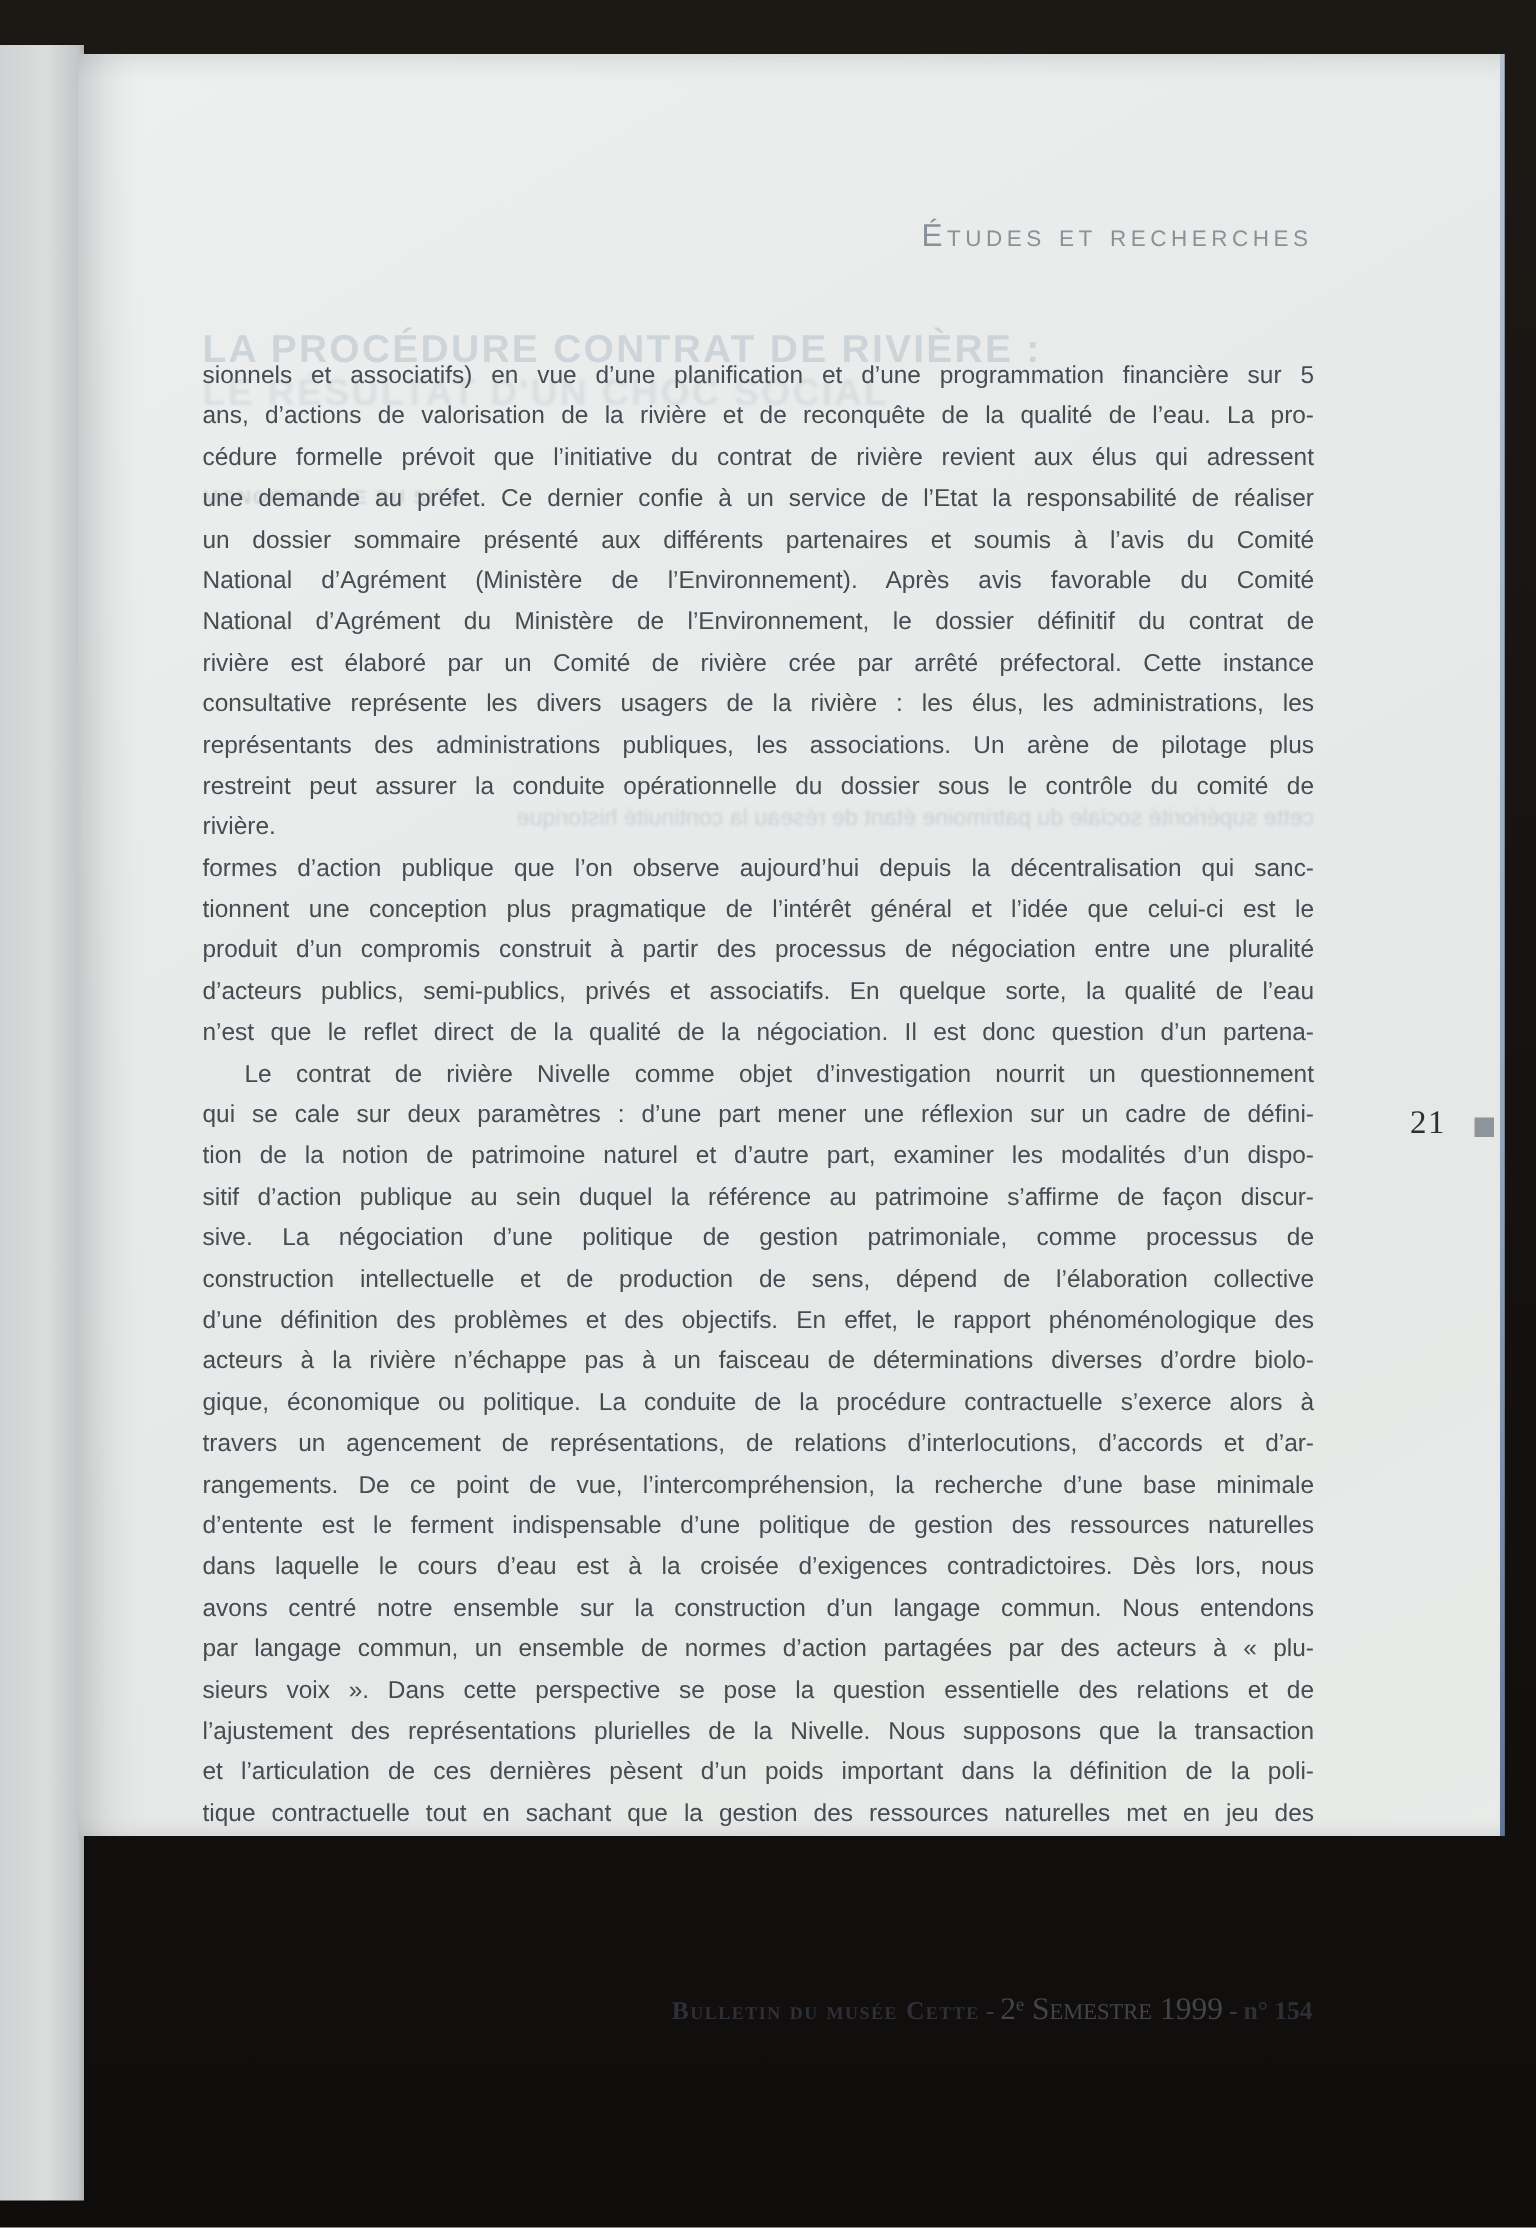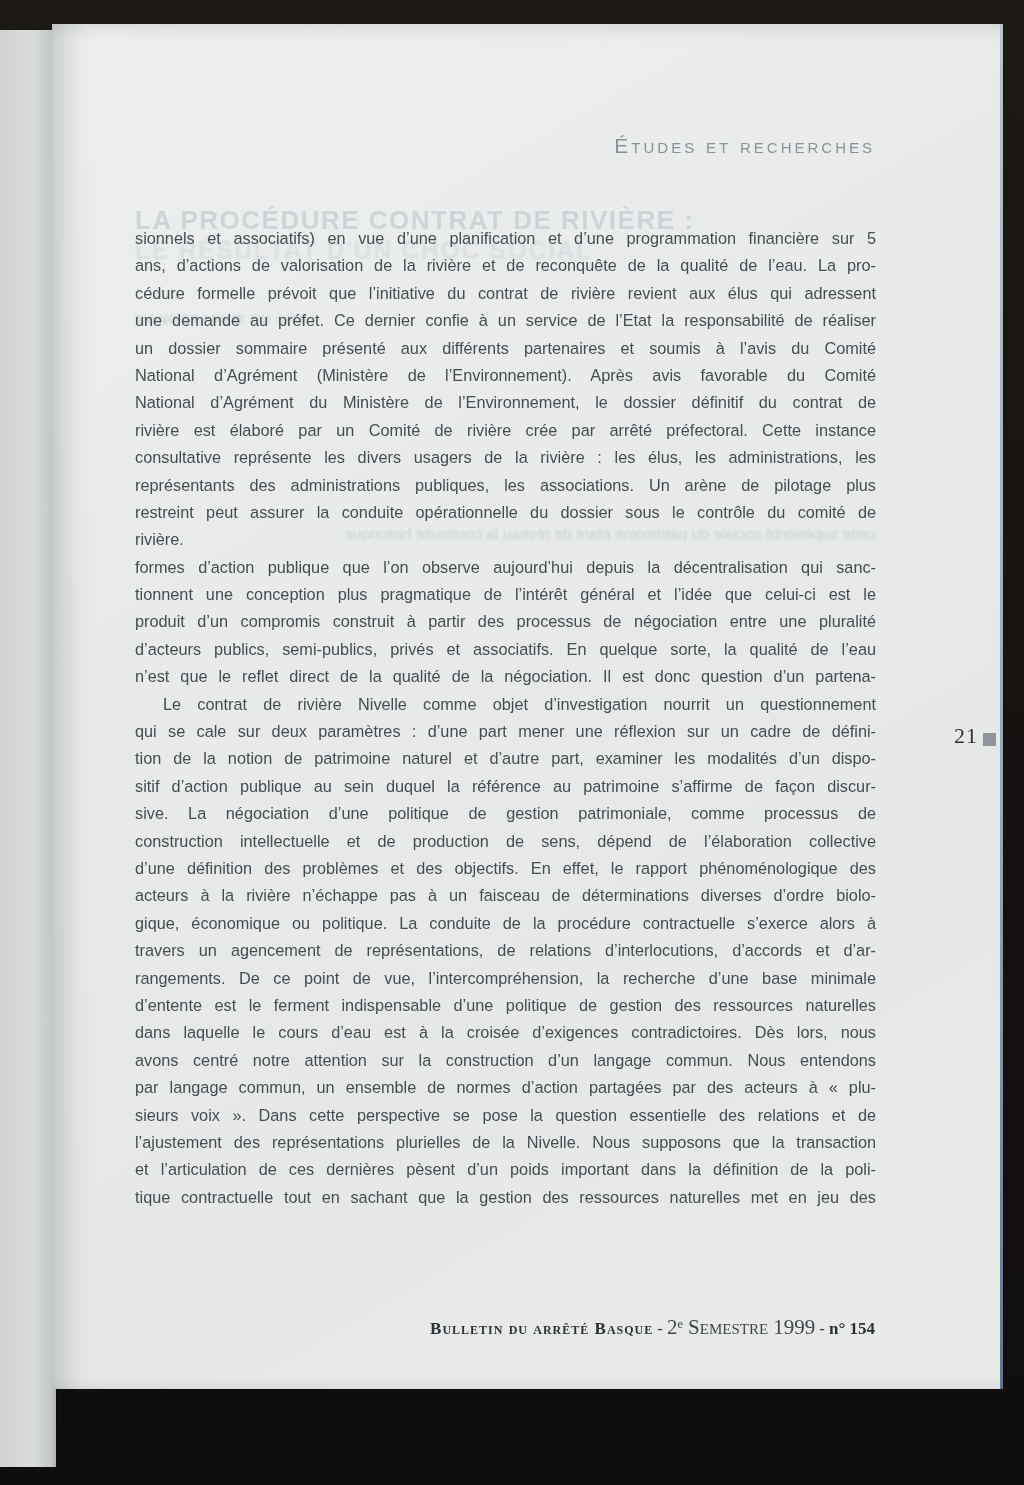--- a/index.html
+++ b/index.html
@@ -9,21 +9,21 @@
     font-family:"Liberation Sans",sans-serif;
   }
   
   .page-under{
     position:absolute;left:0;top:30px;width:56px;height:1437px;
     background:linear-gradient(90deg,#cfd1d2 0%,#dbdddd 55%,#c4c7c8 92%,#aeb1b3 100%);
     box-shadow:1px 0 1px rgba(0,0,0,.25);
   }
   
   .page-main{
-    position:absolute;left:52px;top:24px;width:948px;height:1365px;
+    position:absolute;left:52px;top:36px;width:948px;height:1188px;
     background:linear-gradient(150deg,#eef0ef 0%,#e9ebea 35%,#e6e8e7 70%,#e9ebe9 100%);
     box-shadow:inset 30px 0 34px -24px rgba(40,45,55,.28),
                inset 0 16px 20px -16px rgba(40,45,55,.14),
                inset 0 -10px 14px -12px rgba(40,45,55,.12);
     border-right:3px solid #98a7bb;
   }
   .page-main::after{ 
     content:"";position:absolute;right:-3px;top:0;width:3px;height:100%;
     background:linear-gradient(180deg,#b5c1d0 0%,#93a3ba 60%,#5f7396 100%);
   }
@@ -47,21 +47,21 @@
     position:absolute;left:83px;top:201px;width:741px;
     font-size:16.3px;line-height:27.4px;color:#474c52;
     text-rendering:optimizeLegibility;
   }
   .article .line{height:27.4px;overflow:hidden;text-align:left;}
   .article .line.just{text-align:justify;text-align-last:justify;}
   .article .line.ind{text-indent:28px;}
   
   .folio{
     position:absolute;top:699px;left:878px;width:66px;height:26px;
-    display:flex;align-items:center;justify-content:flex-end;gap:5px;
+    display:flex;align-items:center;justify-content:flex-end;gap:19px;
     font-family:"Liberation Serif",serif;font-size:22px;color:#2d3136;letter-spacing:1px;
   }
   .folio .tick{width:13px;height:13px;background:#8d949c;margin-top:6px;}
   .footer{
     position:absolute;top:1291px;right:125px;white-space:nowrap;
     font-family:"Liberation Serif",serif;color:#2d3137;font-size:17px;
   }
   .footer .t{font-weight:bold;font-variant:small-caps;letter-spacing:1px;}
   .footer .sep{font-weight:normal;color:#3a3e44;padding:0 4px;}
   .footer .iss{font-variant:small-caps;font-size:21px;color:#41454b;}
@@ -107,30 +107,30 @@
       <div class="line just">sitif d’action publique au sein duquel la référence au patrimoine s’affirme de façon discur-</div>
       <div class="line just">sive. La négociation d’une politique de gestion patrimoniale, comme processus de</div>
       <div class="line just">construction intellectuelle et de production de sens, dépend de l’élaboration collective</div>
       <div class="line just">d’une définition des problèmes et des objectifs. En effet, le rapport phénoménologique des</div>
       <div class="line just">acteurs à la rivière n’échappe pas à un faisceau de déterminations diverses d’ordre biolo-</div>
       <div class="line just">gique, économique ou politique. La conduite de la procédure contractuelle s’exerce alors à</div>
       <div class="line just">travers un agencement de représentations, de relations d’interlocutions, d’accords et d’ar-</div>
       <div class="line just">rangements. De ce point de vue, l’intercompréhension, la recherche d’une base minimale</div>
       <div class="line just">d’entente est le ferment indispensable d’une politique de gestion des ressources naturelles</div>
       <div class="line just">dans laquelle le cours d’eau est à la croisée d’exigences contradictoires. Dès lors, nous</div>
-      <div class="line just">avons centré notre attention sur la construction d’un langage commun. Nous entendons</div>
+      <div class="line just">avons centré notre ensemble sur la construction d’un langage commun. Nous entendons</div>
       <div class="line just">par langage commun, un ensemble de normes d’action partagées par des acteurs à « plu-</div>
       <div class="line just">sieurs voix ». Dans cette perspective se pose la question essentielle des relations et de</div>
       <div class="line just">l’ajustement des représentations plurielles de la Nivelle. Nous supposons que la transaction</div>
       <div class="line just">et l’articulation de ces dernières pèsent d’un poids important dans la définition de la poli-</div>
       <div class="line just">tique contractuelle tout en sachant que la gestion des ressources naturelles met en jeu des</div>
     </div>
 
   <div class="folio">
     <span>21</span>
     <span class="tick"></span>
   </div>
 
   <div class="footer">
-    <span class="t">Bulletin du arrêté Basque</span><span class="sep">-</span><span class="iss">2ᵉ Semestre 1999</span><span class="sep">-</span><span class="num">n° 154</span>
+    <span class="t">Bulletin du musée Cette</span><span class="sep">-</span><span class="iss">2ᵉ Semestre 1999</span><span class="sep">-</span><span class="num">n° 154</span>
   </div>
 
 </div>
 
 </body></html>

